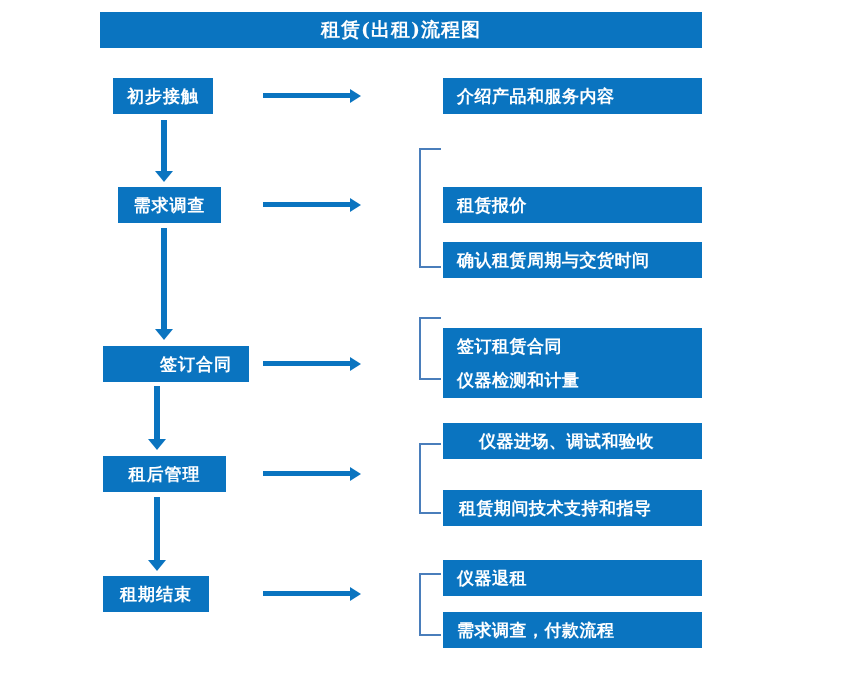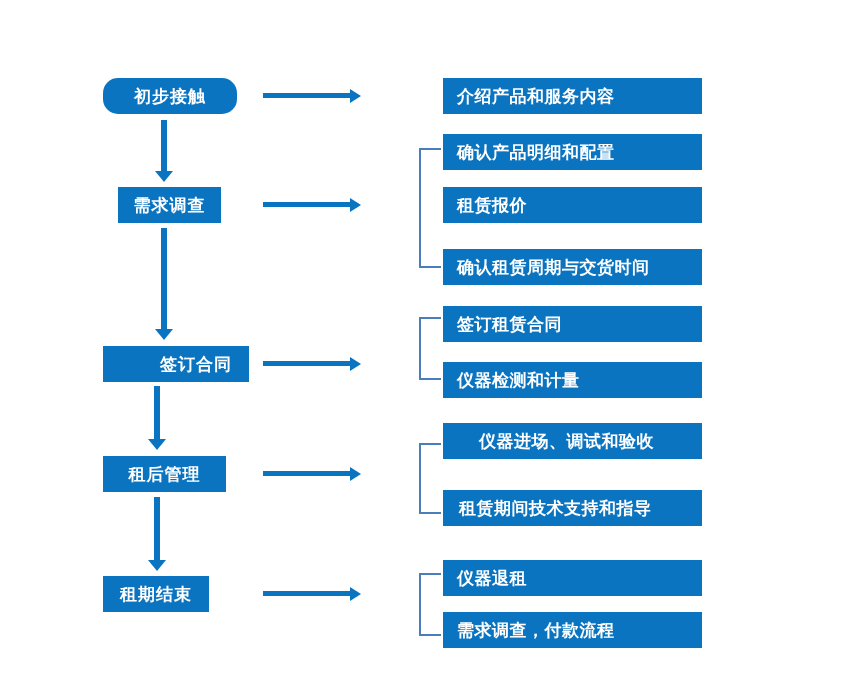--- a/index.html
+++ b/index.html
@@ -122,22 +122,23 @@
     border-bottom: 2px solid #4a7ebb;
     width: 22px;
     box-sizing: border-box;
   }
 </style>
 </head>
 <body>
 
 <div id="canvas">
 
-
-  <div class="stage-box" style="left:103px; top:78px; width:134px;border-radius:15px;">初步接触</div>
+  <div class="title-bar">租赁(出租)流程图</div>
+
+  <div class="stage-box" style="left:113px; top:78px; width:100px;">初步接触</div>
 
   <div class="stage-box" style="left:118px; top:187px; width:103px;">需求调查</div>
 
   <div class="stage-box" style="left:103px; top:346px; width:106px;padding-left:40px;">签订合同</div>
 
   <div class="stage-box" style="left:103px; top:456px; width:123px;">租后管理</div>
 
   <div class="stage-box" style="left:103px; top:576px; width:106px;text-align:right;">租期结束</div>
 
   <div class="v-arrow" style="left:155px; top:120px; height:62px;">
@@ -188,27 +189,26 @@
   <div class="bracket" style="left:419px; top:148px; height:120px;"></div>
 
   <div class="bracket" style="left:419px; top:317px; height:63px;"></div>
 
   <div class="bracket" style="left:419px; top:443px; height:71px;"></div>
 
   <div class="bracket" style="left:419px; top:573px; height:63px;"></div>
 
   <div class="detail-box" style="top:78px;">介绍产品和服务内容</div>
 
-  <div class="detail-box" style="top:134px;">确认产品明细和配置</div>
 
   <div class="detail-box" style="top:187px;">租赁报价</div>
 
-  <div class="detail-box" style="top:242px;margin-top:7px;">确认租赁周期与交货时间</div>
-
-  <div class="detail-box" style="top:306px;text-align:center;">签订租赁合同</div>
+  <div class="detail-box" style="top:242px;">确认租赁周期与交货时间</div>
+
+  <div class="detail-box" style="top:328px;text-align:center;">签订租赁合同</div>
 
   <div class="detail-box" style="top:362px;">仪器检测和计量</div>
 
   <div class="detail-box" style="top:423px;padding-left:36px;">仪器进场、调试和验收</div>
 
   <div class="detail-box" style="top:490px;padding-left:16px;">租赁期间技术支持和指导</div>
 
   <div class="detail-box" style="top:560px;">仪器退租</div>
 
   <div class="detail-box" style="top:612px;">需求调查，付款流程</div>

